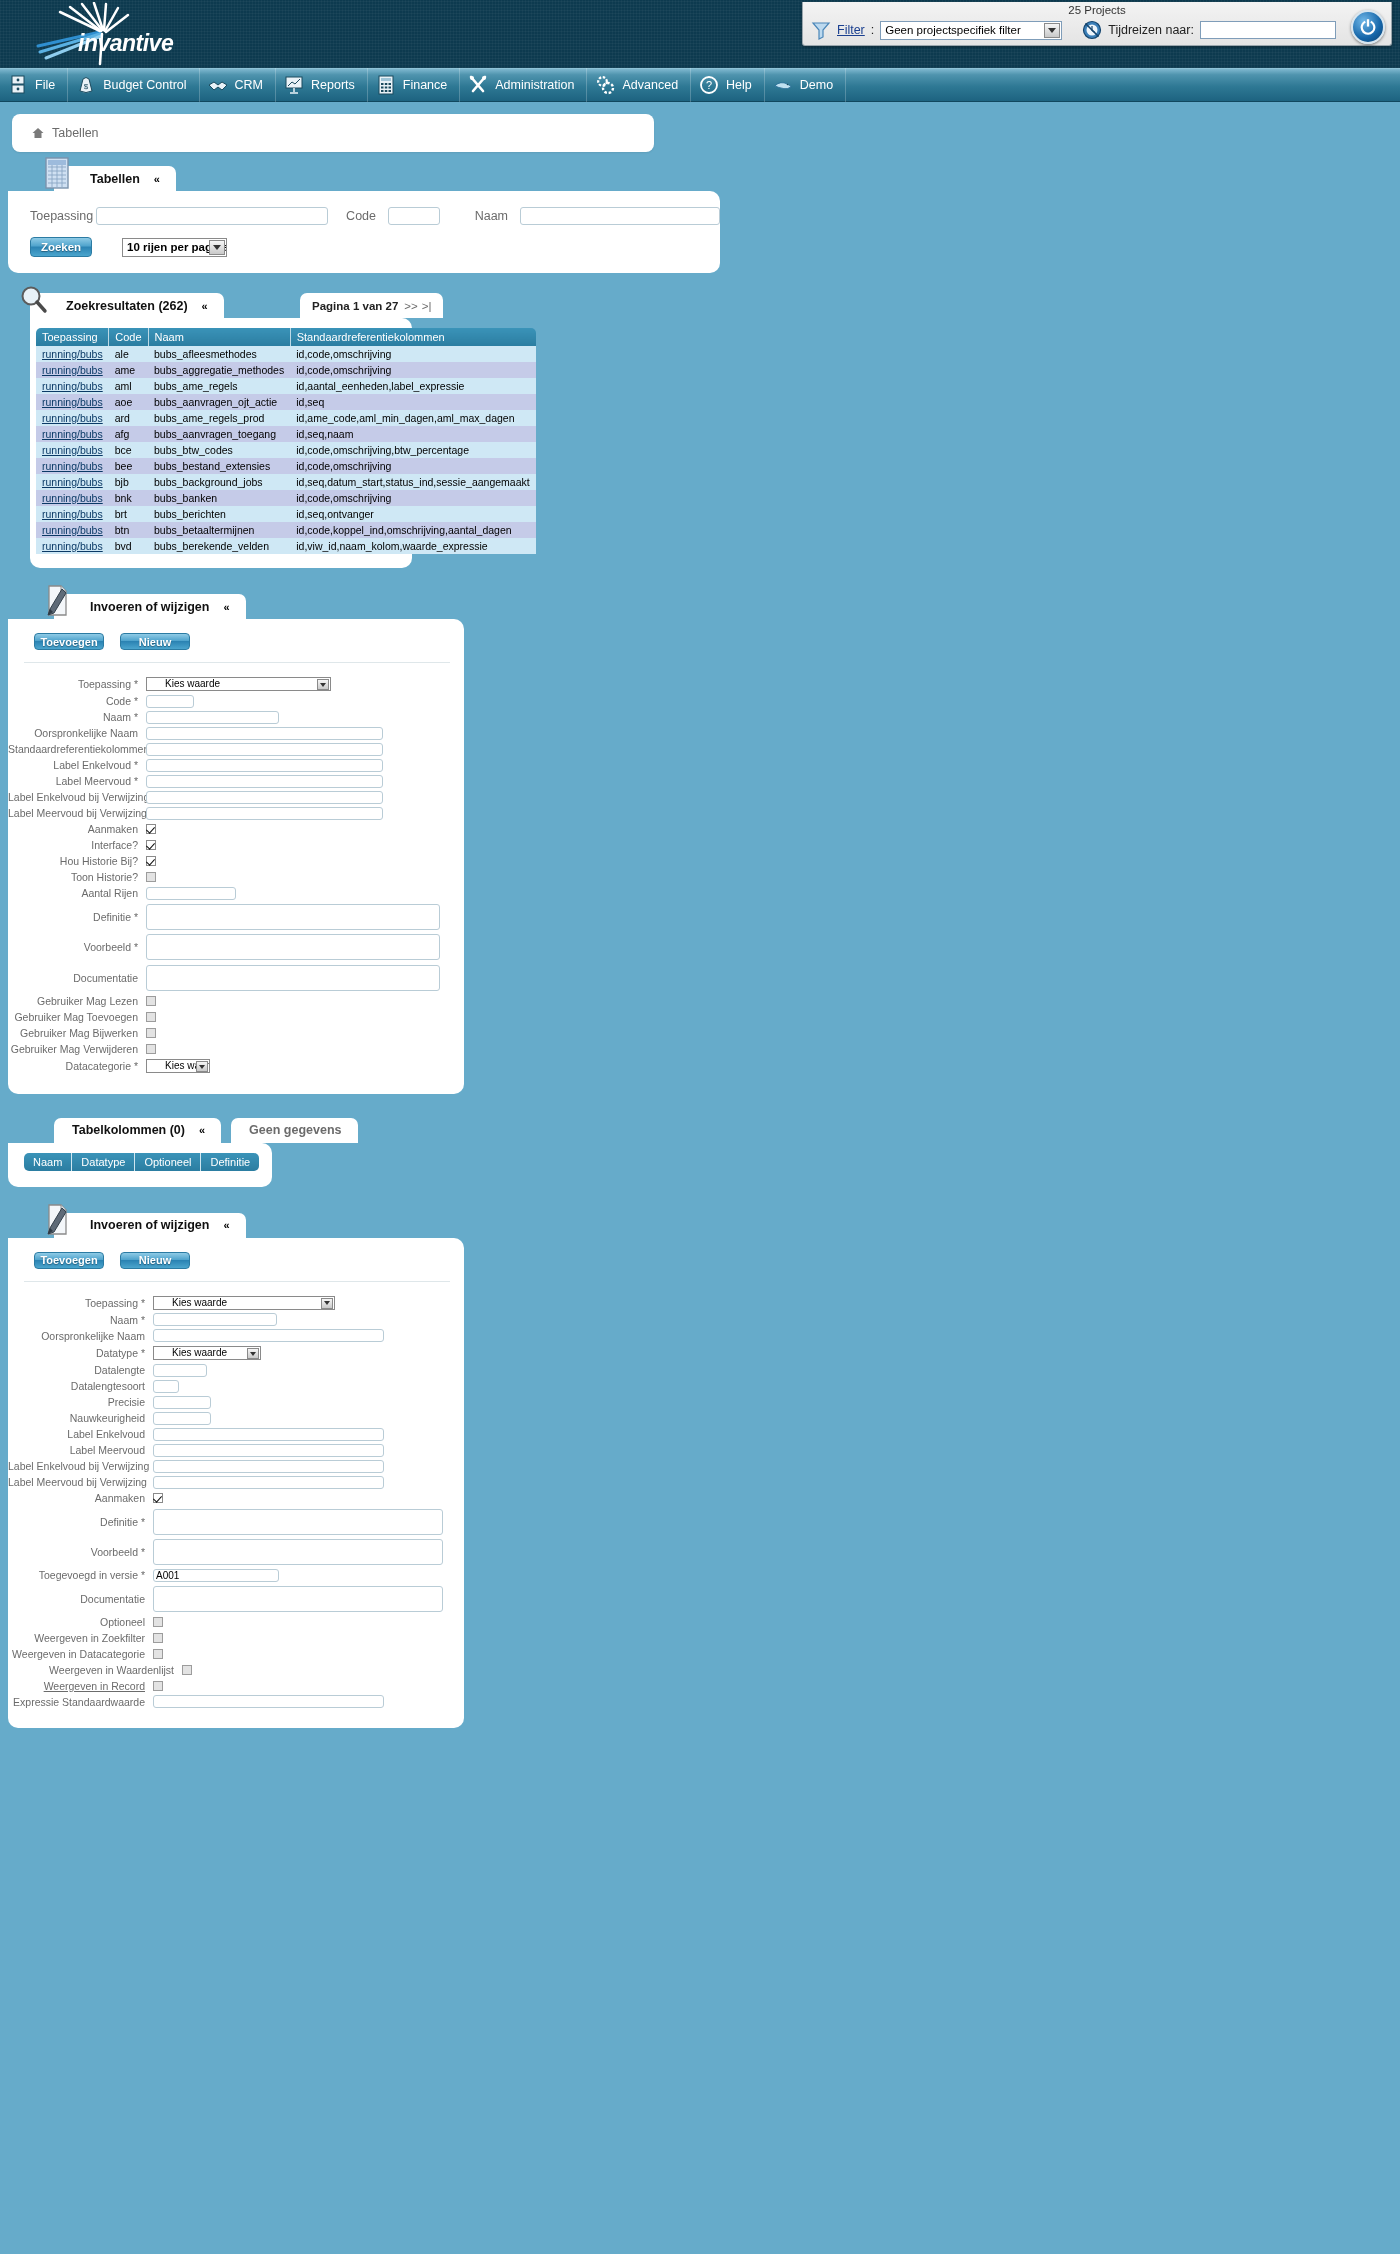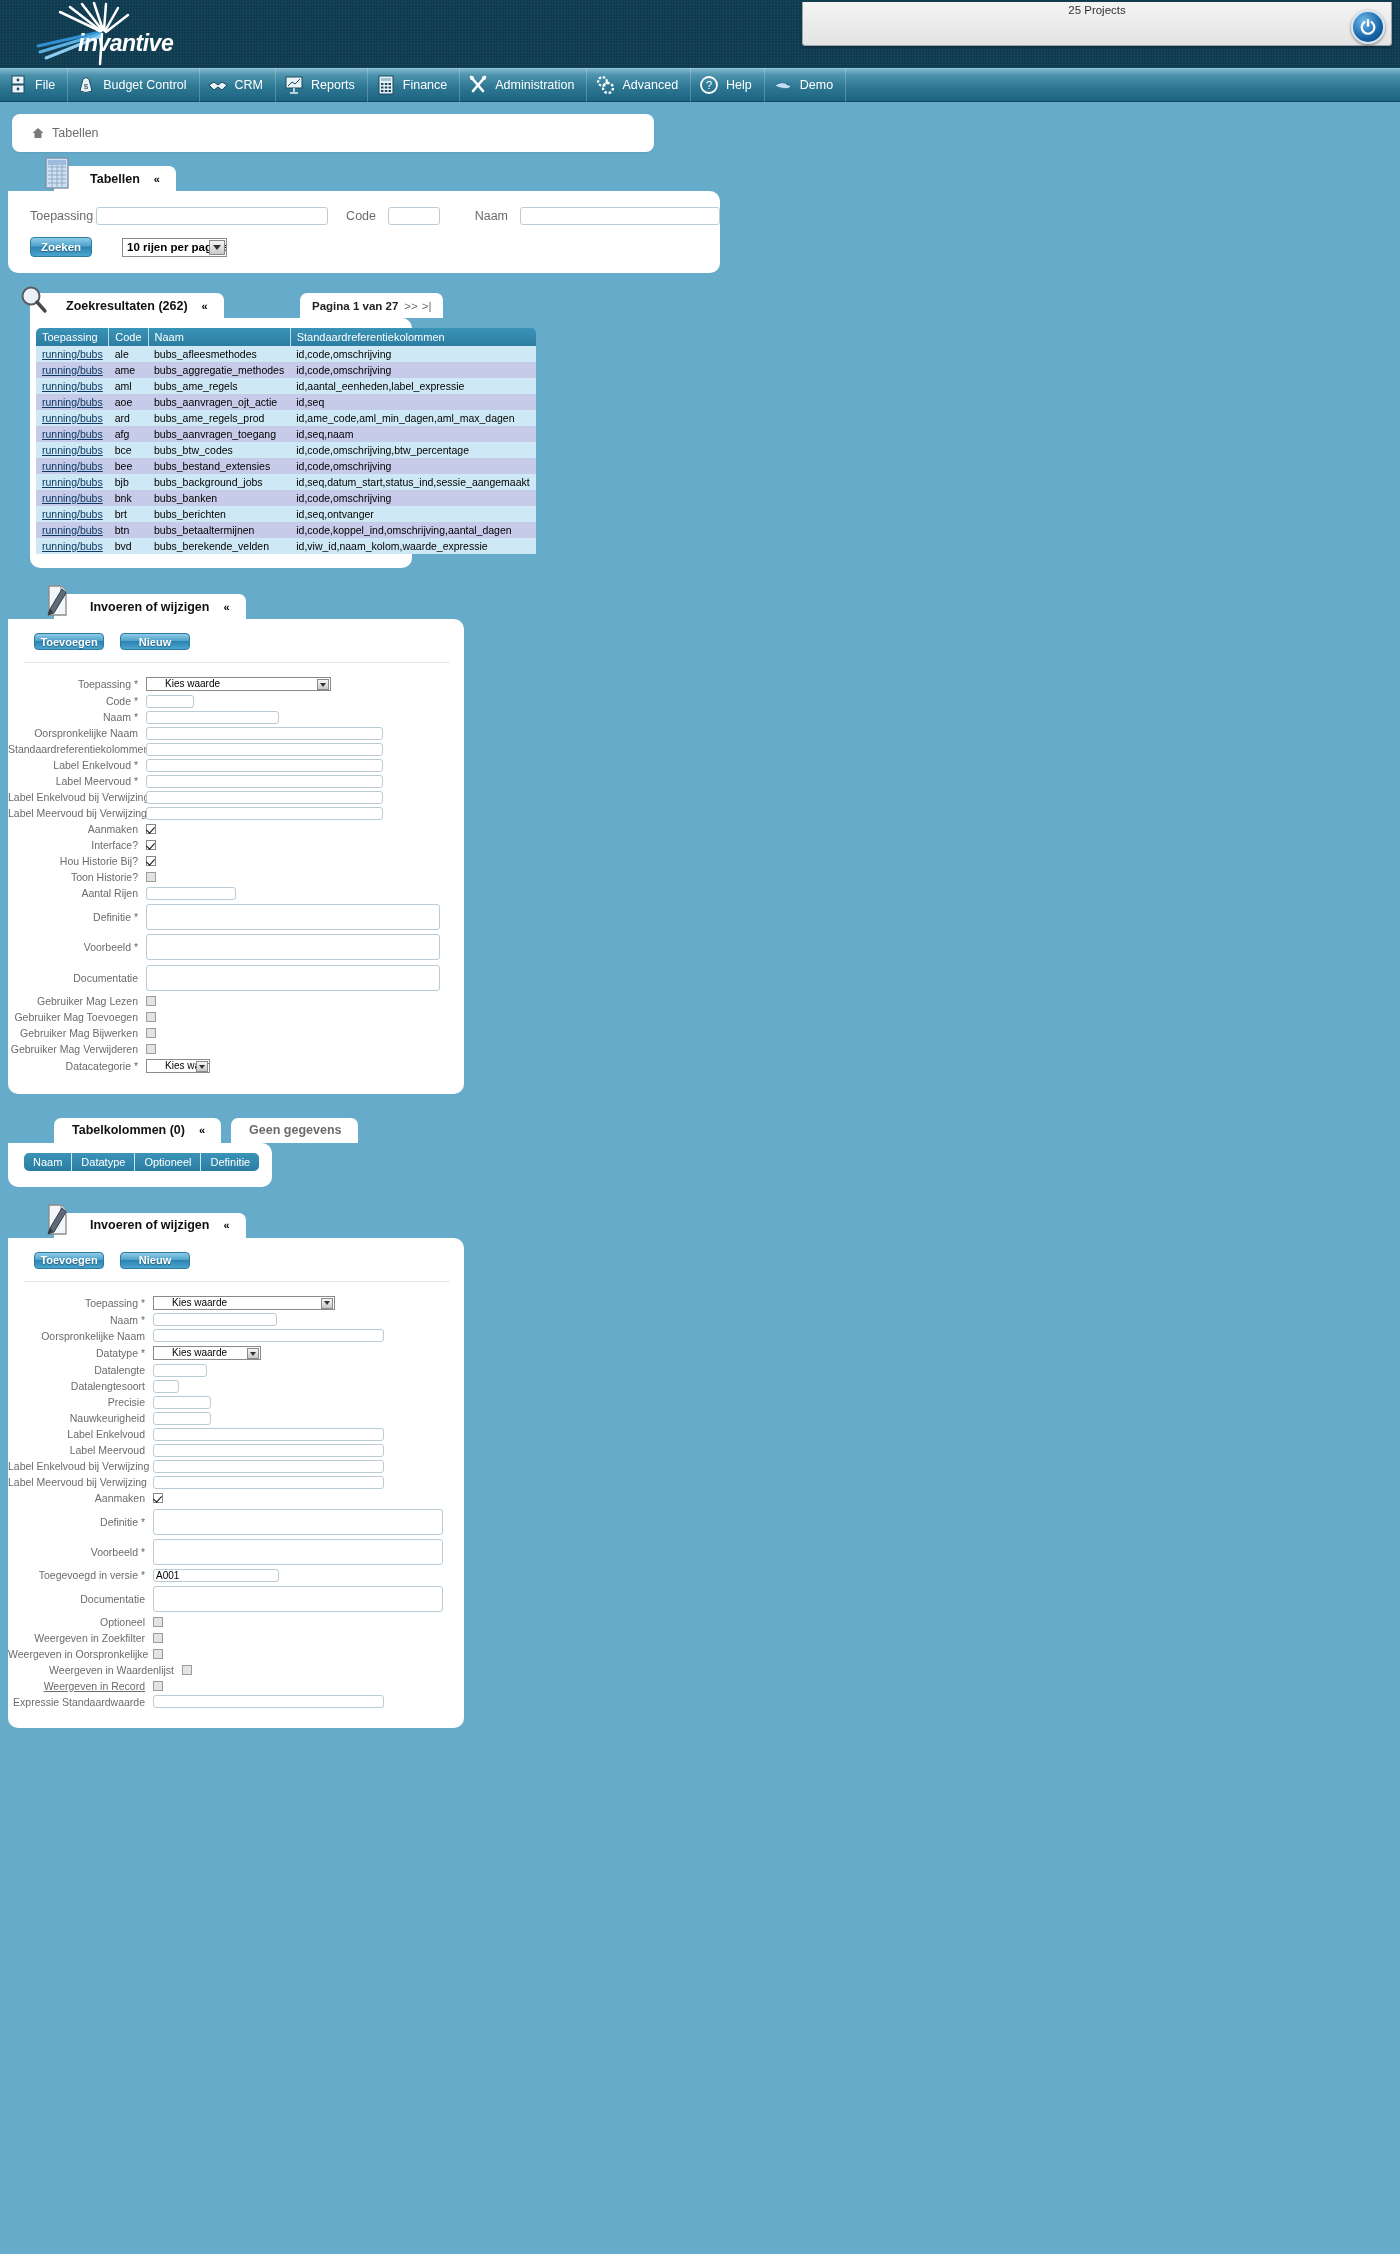--- a/index.html
+++ b/index.html
@@ -302,20 +302,39 @@
         <path d="M88 6 L75 29" stroke="#ffffff" stroke-width="2.5"></path>
         <path d="M98 13 L76 30" stroke="#ffffff" stroke-width="2.5"></path>
         <path d="M72 32 L70 62" stroke="#ffffff" stroke-width="2.5"></path>
       </g>
     </svg>
     <div class="logo-text">invantive</div>
   </div>
 
   <div class="toppanel">
     <div class="toppanel-title">25 Projects</div>
+    <div class="toppanel-body">
+      <svg class="funnel-icon" viewBox="0 0 20 20">
+        <path d="M2 3 h16 l-6 7 v7 l-4 2 v-9 z" fill="#bcd9ef" stroke="#4a86b8" stroke-width="1.2"></path>
+      </svg>
+      <span class="filter-label">Filter</span>
+      <span class="filter-colon">:</span>
+      <div class="sel-box">
+        <span>Geen projectspecifiek filter</span>
+        <span class="sel-arrow"></span>
+      </div>
+      <svg class="clock-icon" viewBox="0 0 20 20">
+        <circle cx="10" cy="10" r="8.5" fill="#3b7fb8" stroke="#15456e" stroke-width="1.2"></circle>
+        <circle cx="10" cy="10" r="5.5" fill="#eef5fb"></circle>
+        <path d="M10 6 v4.5 l3 2" stroke="#16456e" stroke-width="1.2" fill="none"></path>
+        <path d="M3.5 3.5 L16.5 16.5" stroke="#15456e" stroke-width="1.6"></path>
+      </svg>
+      <span class="tijd-label">Tijdreizen naar:</span>
+      <input class="tijd-input" value="" style="">
+    </div>
     <div class="power-btn">
       <span class="power-glyph">⏻</span>
     </div>
   </div>
 </div>
 
 <div class="menubar">
   <div class="menu-item">
     <svg class="menu-ico" viewBox="0 0 20 22">
       <rect x="4" y="2" width="12" height="8" fill="#e9f2f7" stroke="#1b4a5e"></rect>
@@ -856,21 +875,21 @@
               <span class="cbx dim"></span>
             </div>
           </div>
           <div class="fg-row">
             <div class="fg-label" style="width: 145px;">Weergeven in Zoekfilter</div>
             <div class="fg-ctrl">
               <span class="cbx dim"></span>
             </div>
           </div>
           <div class="fg-row">
-            <div class="fg-label" style="width: 145px;">Weergeven in Oorspronkelijke</div>
+            <div class="fg-label" style="width: 145px;">Weergeven in Datacategorie</div>
             <div class="fg-ctrl">
               <span class="cbx dim"></span>
             </div>
           </div>
           <div class="fg-row">
             <div class="fg-label" style="width: 174px;">Weergeven in Waardenlijst</div>
             <div class="fg-ctrl">
               <span class="cbx dim"></span>
             </div>
           </div>

